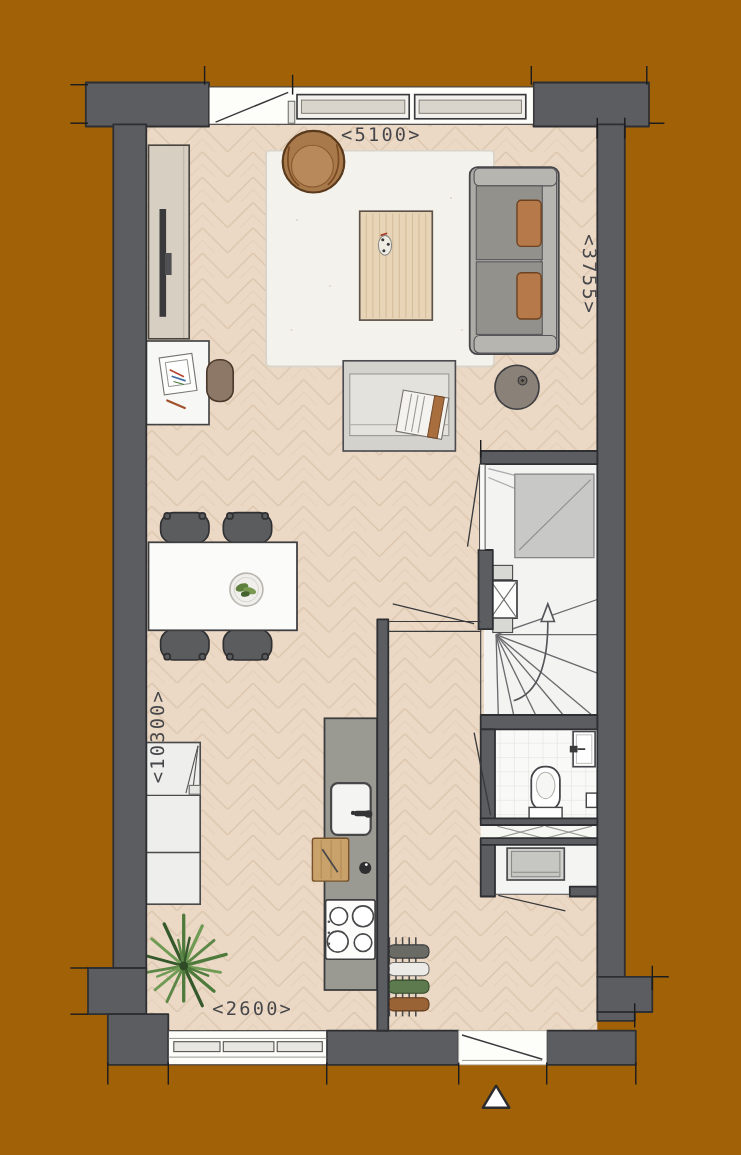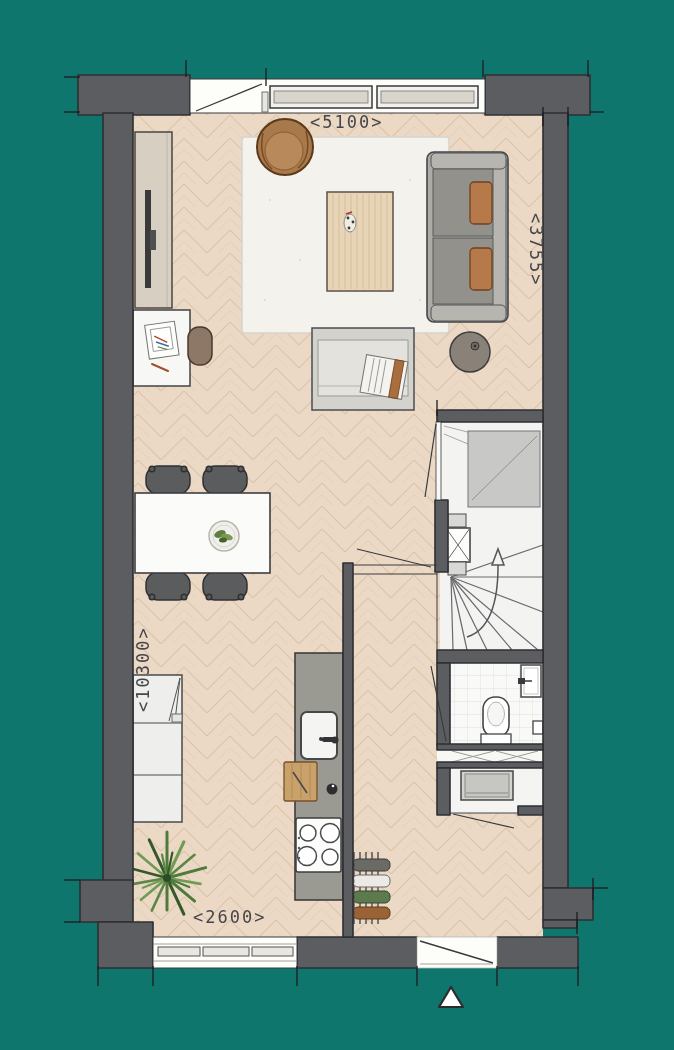--- a/index.html
+++ b/index.html
@@ -1,16 +1,16 @@
 <!DOCTYPE html>
 <html><head>
 <meta charset="utf-8">
 <style>
   html,body{margin:0;padding:0;background:#ffffff;}
-  .stage{position:relative;width:674px;height:1050px;background:#0f766e;overflow:hidden;
+  .stage{position:relative;width:674px;height:1050px;background:#a16207;overflow:hidden;
          font-family:"DejaVu Sans Mono","Liberation Mono",monospace;text-align:center;}
   svg{position:absolute;left:0;top:0;}
   text{font-family:"DejaVu Sans Mono","Liberation Mono",monospace;}
 </style>
 </head>
 <body>
 
 <div class="stage">
 <svg width="674" height="1050" viewBox="0 0 674 1050">
   <defs>

